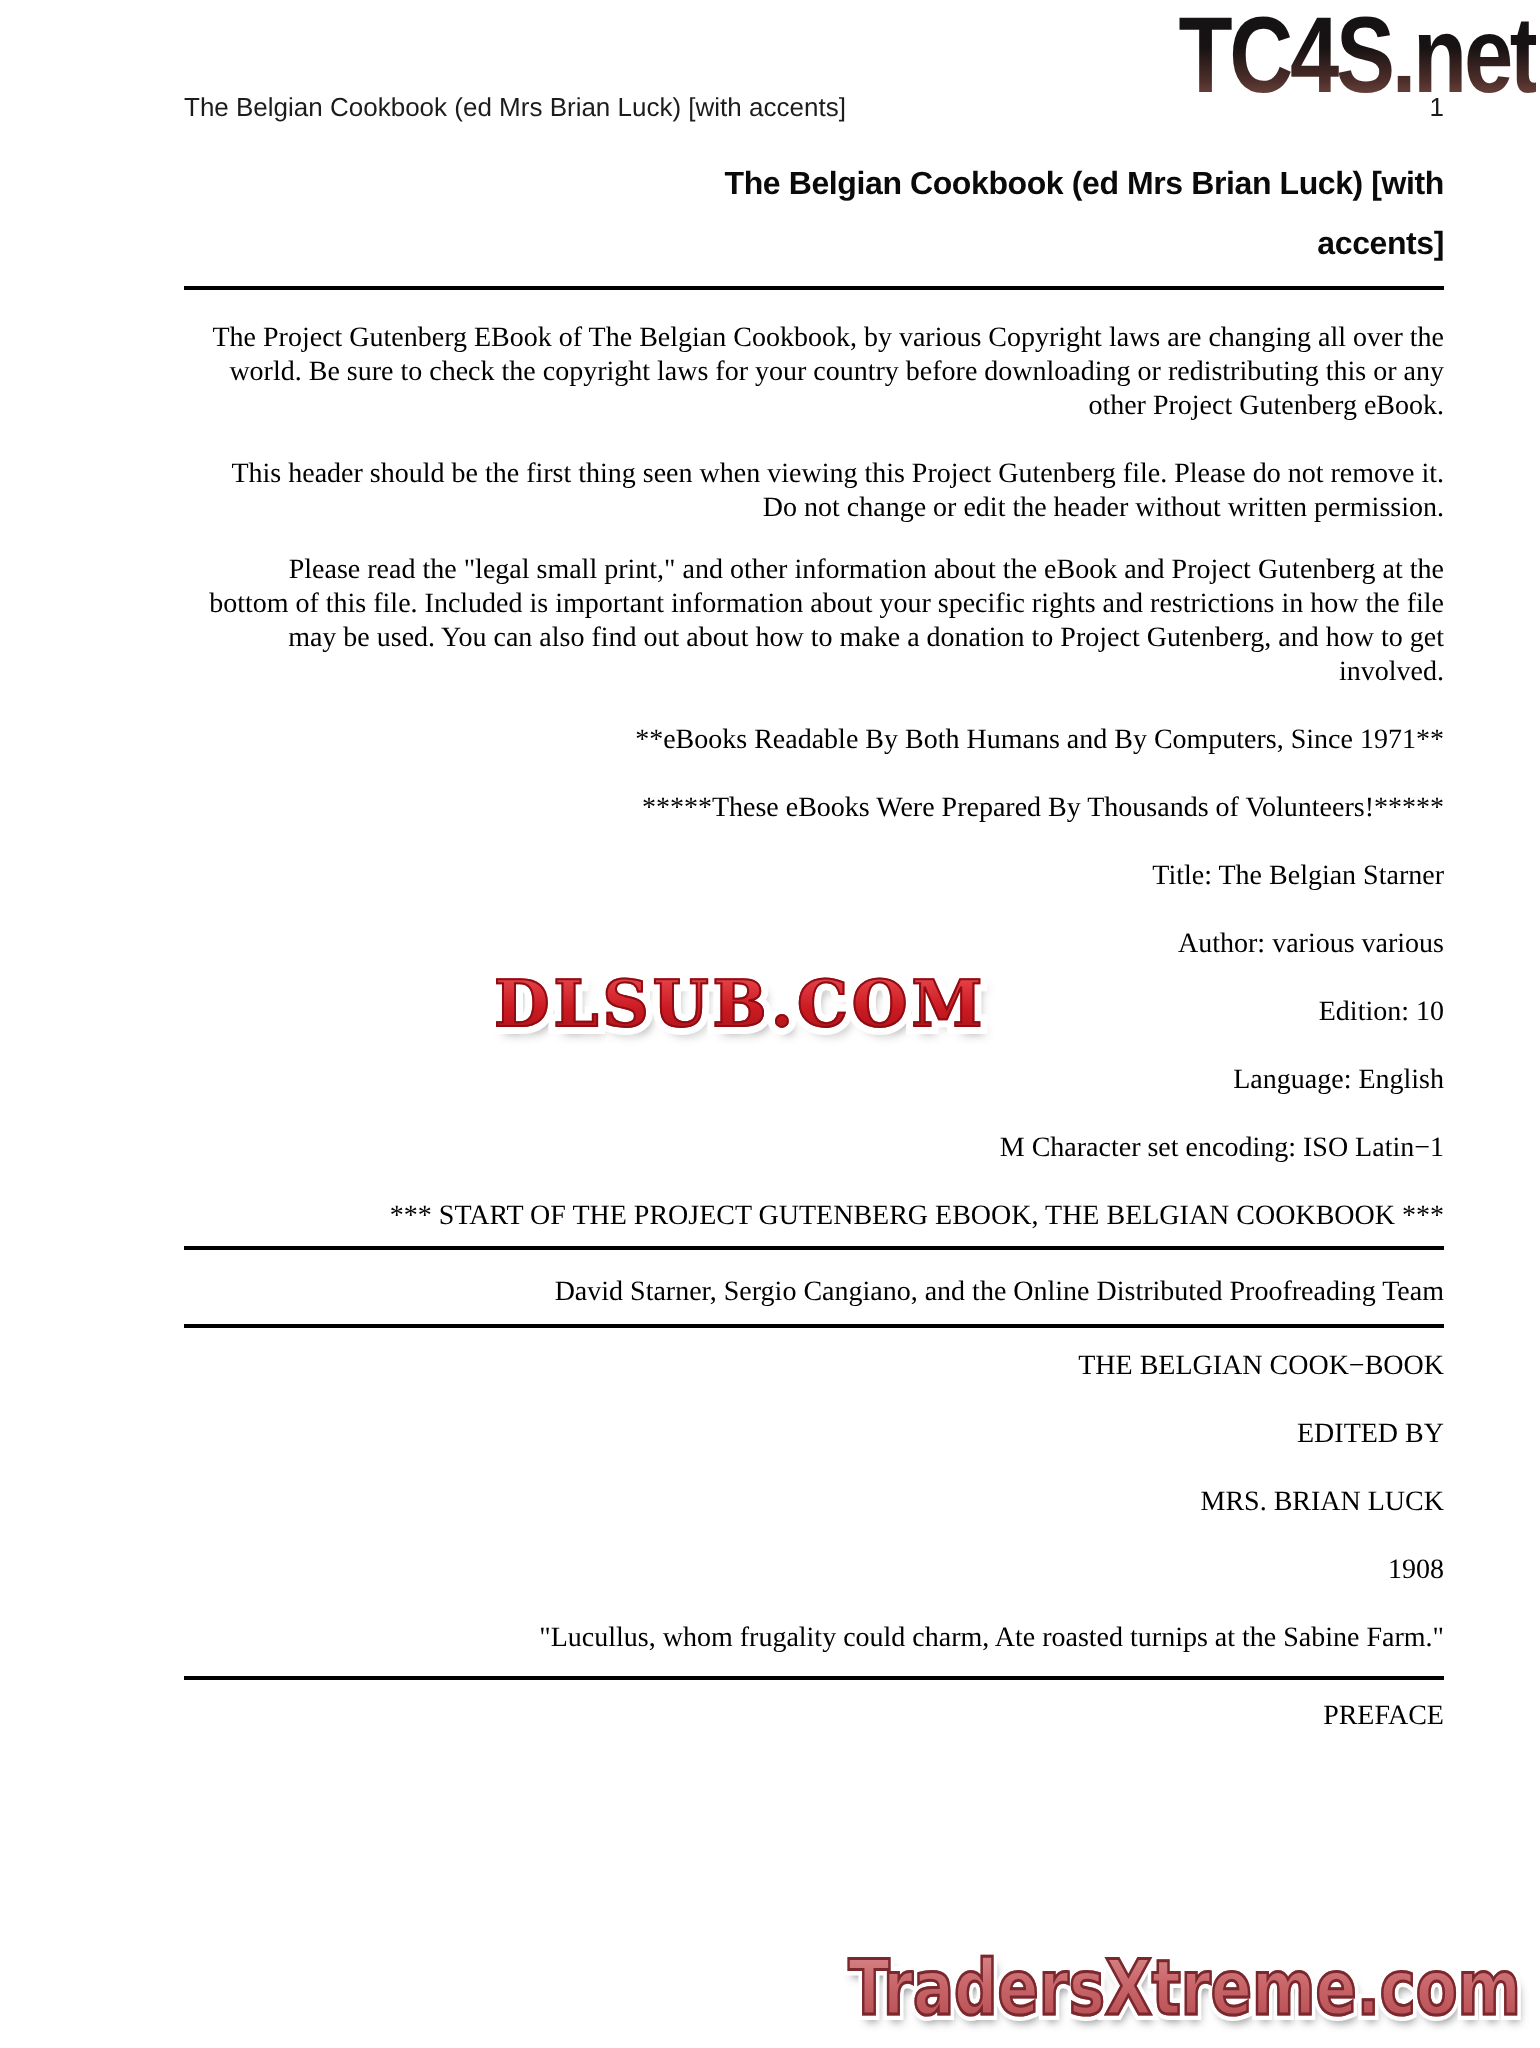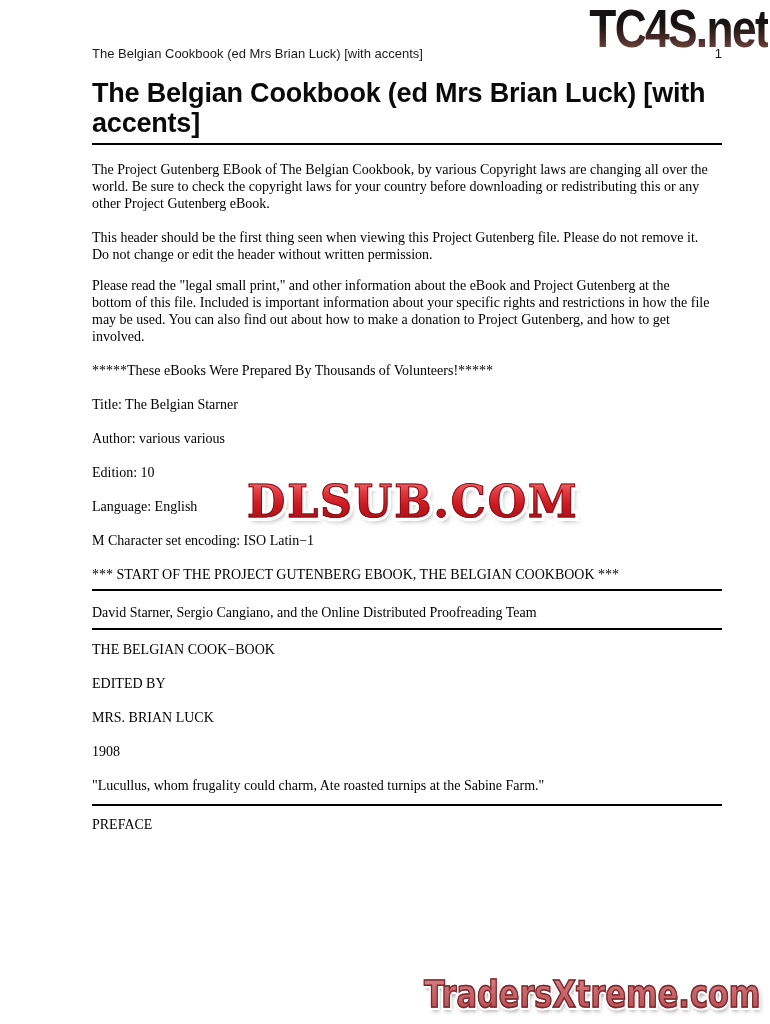--- a/index.html
+++ b/index.html
@@ -4,33 +4,33 @@
 <style>
   * { margin:0; padding:0; box-sizing:border-box; }
   html,body { background:#ffffff; }
   body { width:770px; height:1024px; font-family:"Liberation Serif", serif; color:#000; }
 
   .page {
     position:relative; width:770px; height:1024px;
     background:#ffffff; overflow:hidden;
   }
 
-  .content { position:absolute; left:92px; top:0; width:630px; }
+  .content { position:absolute; left:92px; top:0; width:630px;text-align:right; }
 
   .running-header {
     display:flex; justify-content:space-between; align-items:flex-end;
     margin-top:46px;
     font-family:"Liberation Sans", sans-serif;
     font-size:13px; line-height:15px; color:#1c1c1c;
   }
 
   .doc-title {
     margin-top:17px;
     font-family:"Liberation Sans", sans-serif;
-    font-weight:bold; font-size:27px; line-height:30px;
+    font-weight:bold; font-size:16px; line-height:30px;
     letter-spacing:-0.2px; white-space:pre-line; color:#0a0a0a;
   }
 
   hr.rule { border:0; border-top:2px solid #000; height:0; }
   .mt5  { margin-top:5px; }
   .mt6  { margin-top:6px; }
   .mt7  { margin-top:7px; }
   .mt10 { margin-top:10px; }
   .mt11 { margin-top:11px; }
   .mt13 { margin-top:13px; }
@@ -51,21 +51,21 @@
     font-family:"Liberation Sans", sans-serif;
     font-weight:700; font-size:54px; line-height:56px; letter-spacing:-2px;
     transform:scaleX(0.82); transform-origin:100% 0;
     background:linear-gradient(180deg,#141414 0%, #171213 42%, #4d2e2a 72%, #8a5a50 100%);
     -webkit-background-clip:text; background-clip:text; color:transparent;
   }
 
   .wm-dlsub {
     left:247px; top:479px;
     font-family:"DejaVu Serif", serif;
-    font-weight:bold; font-size:44px; line-height:46px; letter-spacing:2px;
+    font-weight:bold; font-size:32px; line-height:46px; letter-spacing:2px;
   }
   .wm-traders {
     right:10px; top:974px;
     font-family:"DejaVu Sans", sans-serif;
     font-weight:bold; font-size:38px; line-height:40px;
     transform:scaleX(0.8); transform-origin:100% 50%;
   }
 
   .wm-back {
     color:#ffffff;
@@ -120,20 +120,21 @@
     <p class="doc-line para mt16">The Project Gutenberg EBook of The Belgian Cookbook, by various Copyright laws are changing all over the
 world. Be sure to check the copyright laws for your country before downloading or redistributing this or any
 other Project Gutenberg eBook.</p>
     <p class="doc-line para mt17">This header should be the first thing seen when viewing this Project Gutenberg file. Please do not remove it.
 Do not change or edit the header without written permission.</p>
     <p class="doc-line para mt14">Please read the "legal small print," and other information about the eBook and Project Gutenberg at the
 bottom of this file. Included is important information about your specific rights and restrictions in how the file
 may be used. You can also find out about how to make a donation to Project Gutenberg, and how to get
 involved.</p>
 
+    <p class="doc-line mt17">**eBooks Readable By Both Humans and By Computers, Since 1971**</p>
     <p class="doc-line mt17">*****These eBooks Were Prepared By Thousands of Volunteers!*****</p>
     <p class="doc-line mt17">Title: The Belgian Starner</p>
     <p class="doc-line mt17">Author: various various</p>
     <p class="doc-line mt17">Edition: 10</p>
     <p class="doc-line mt17">Language: English</p>
     <p class="doc-line mt17">M Character set encoding: ISO Latin−1</p>
     <p class="doc-line mt17">*** START OF THE PROJECT GUTENBERG EBOOK, THE BELGIAN COOKBOOK ***</p>
 
     <hr class="rule mt6">
 

